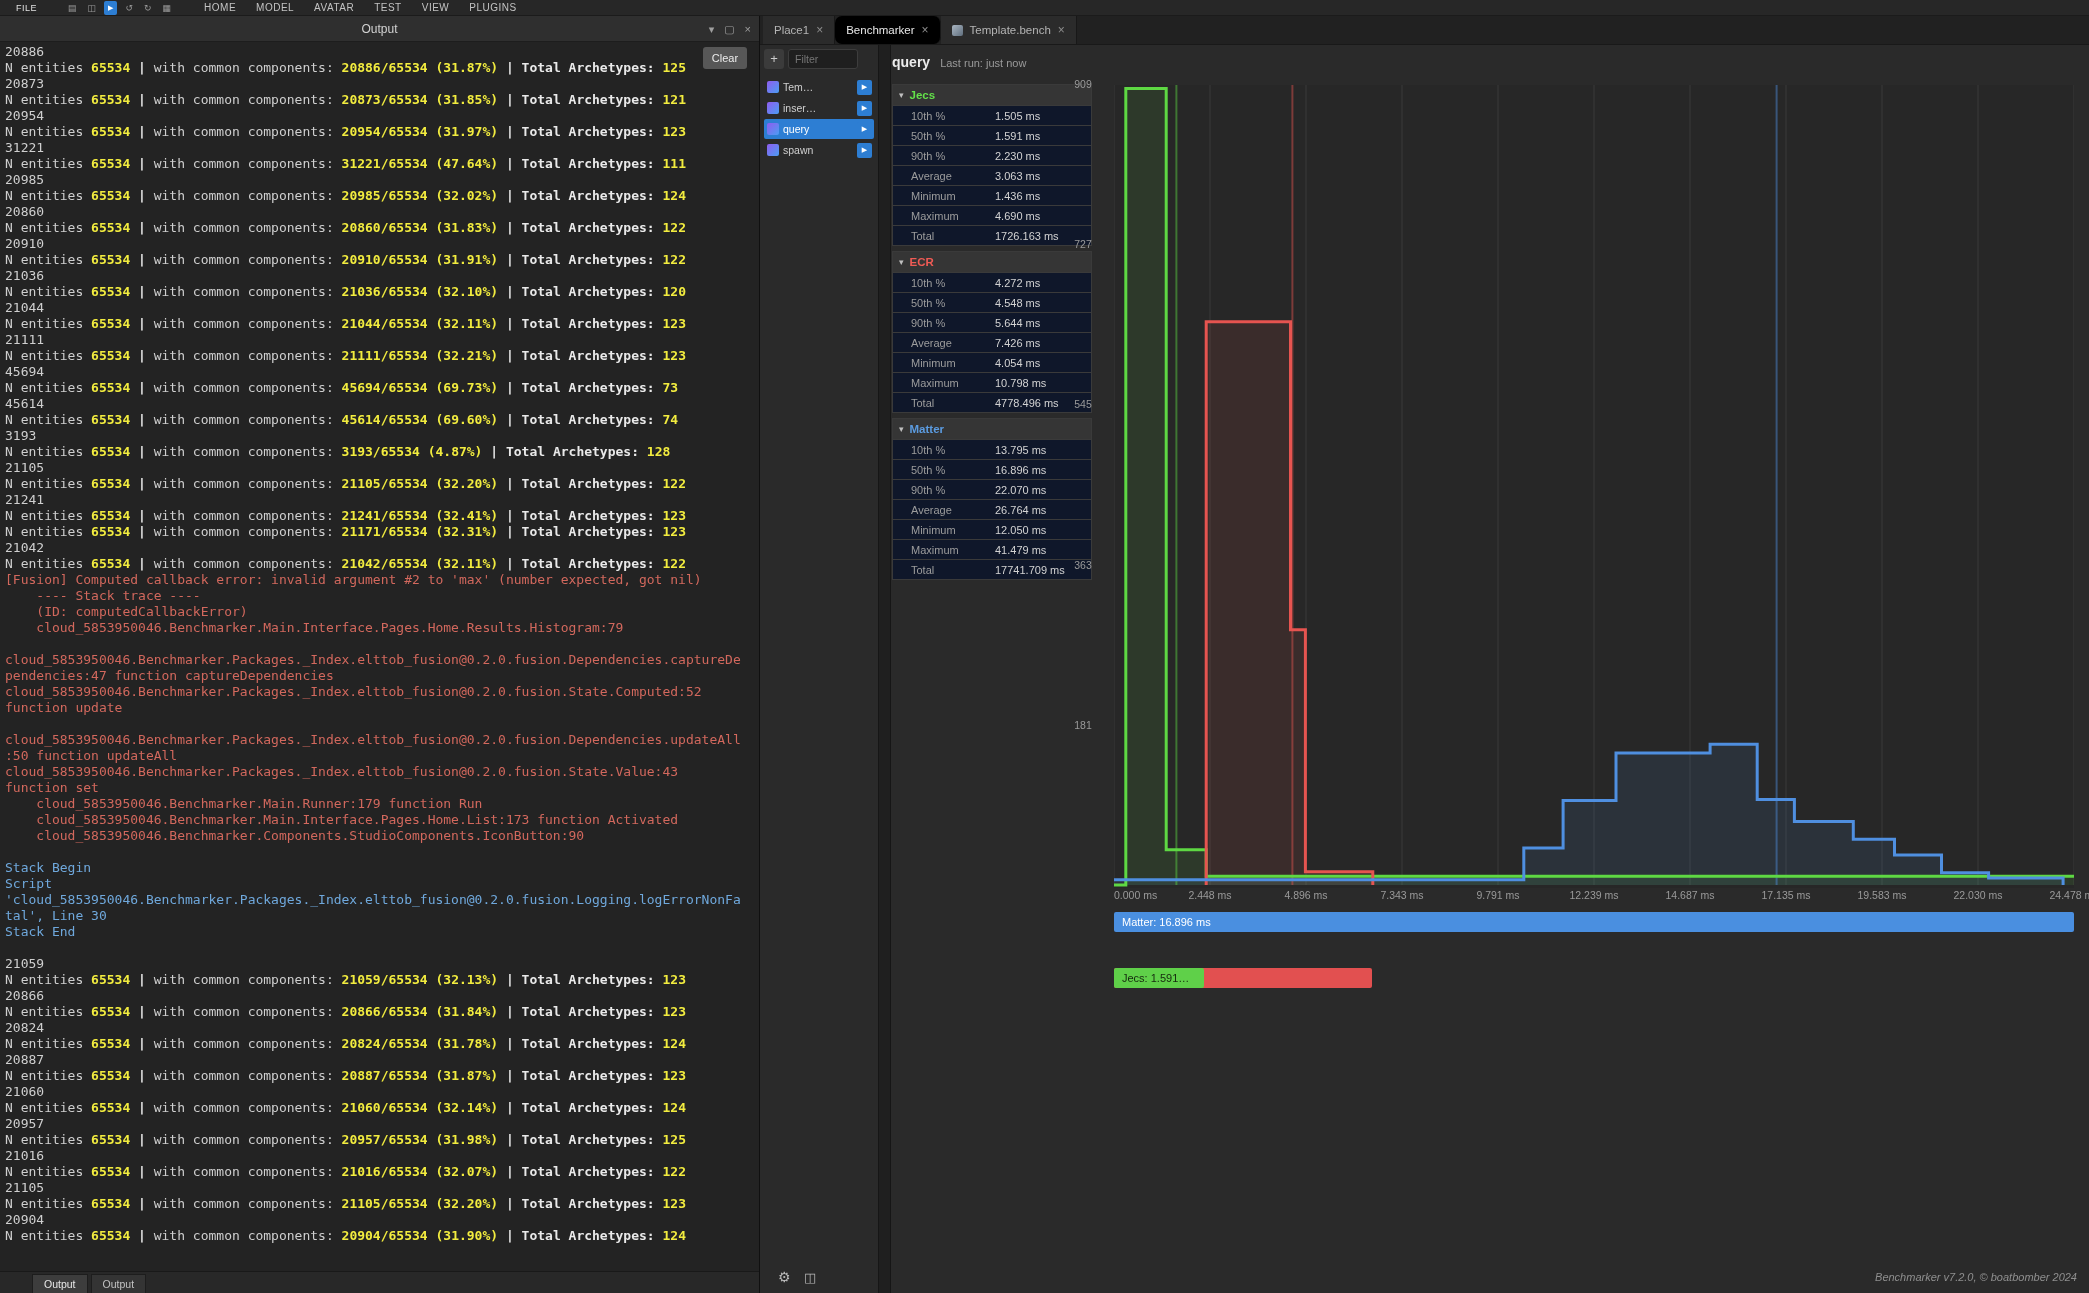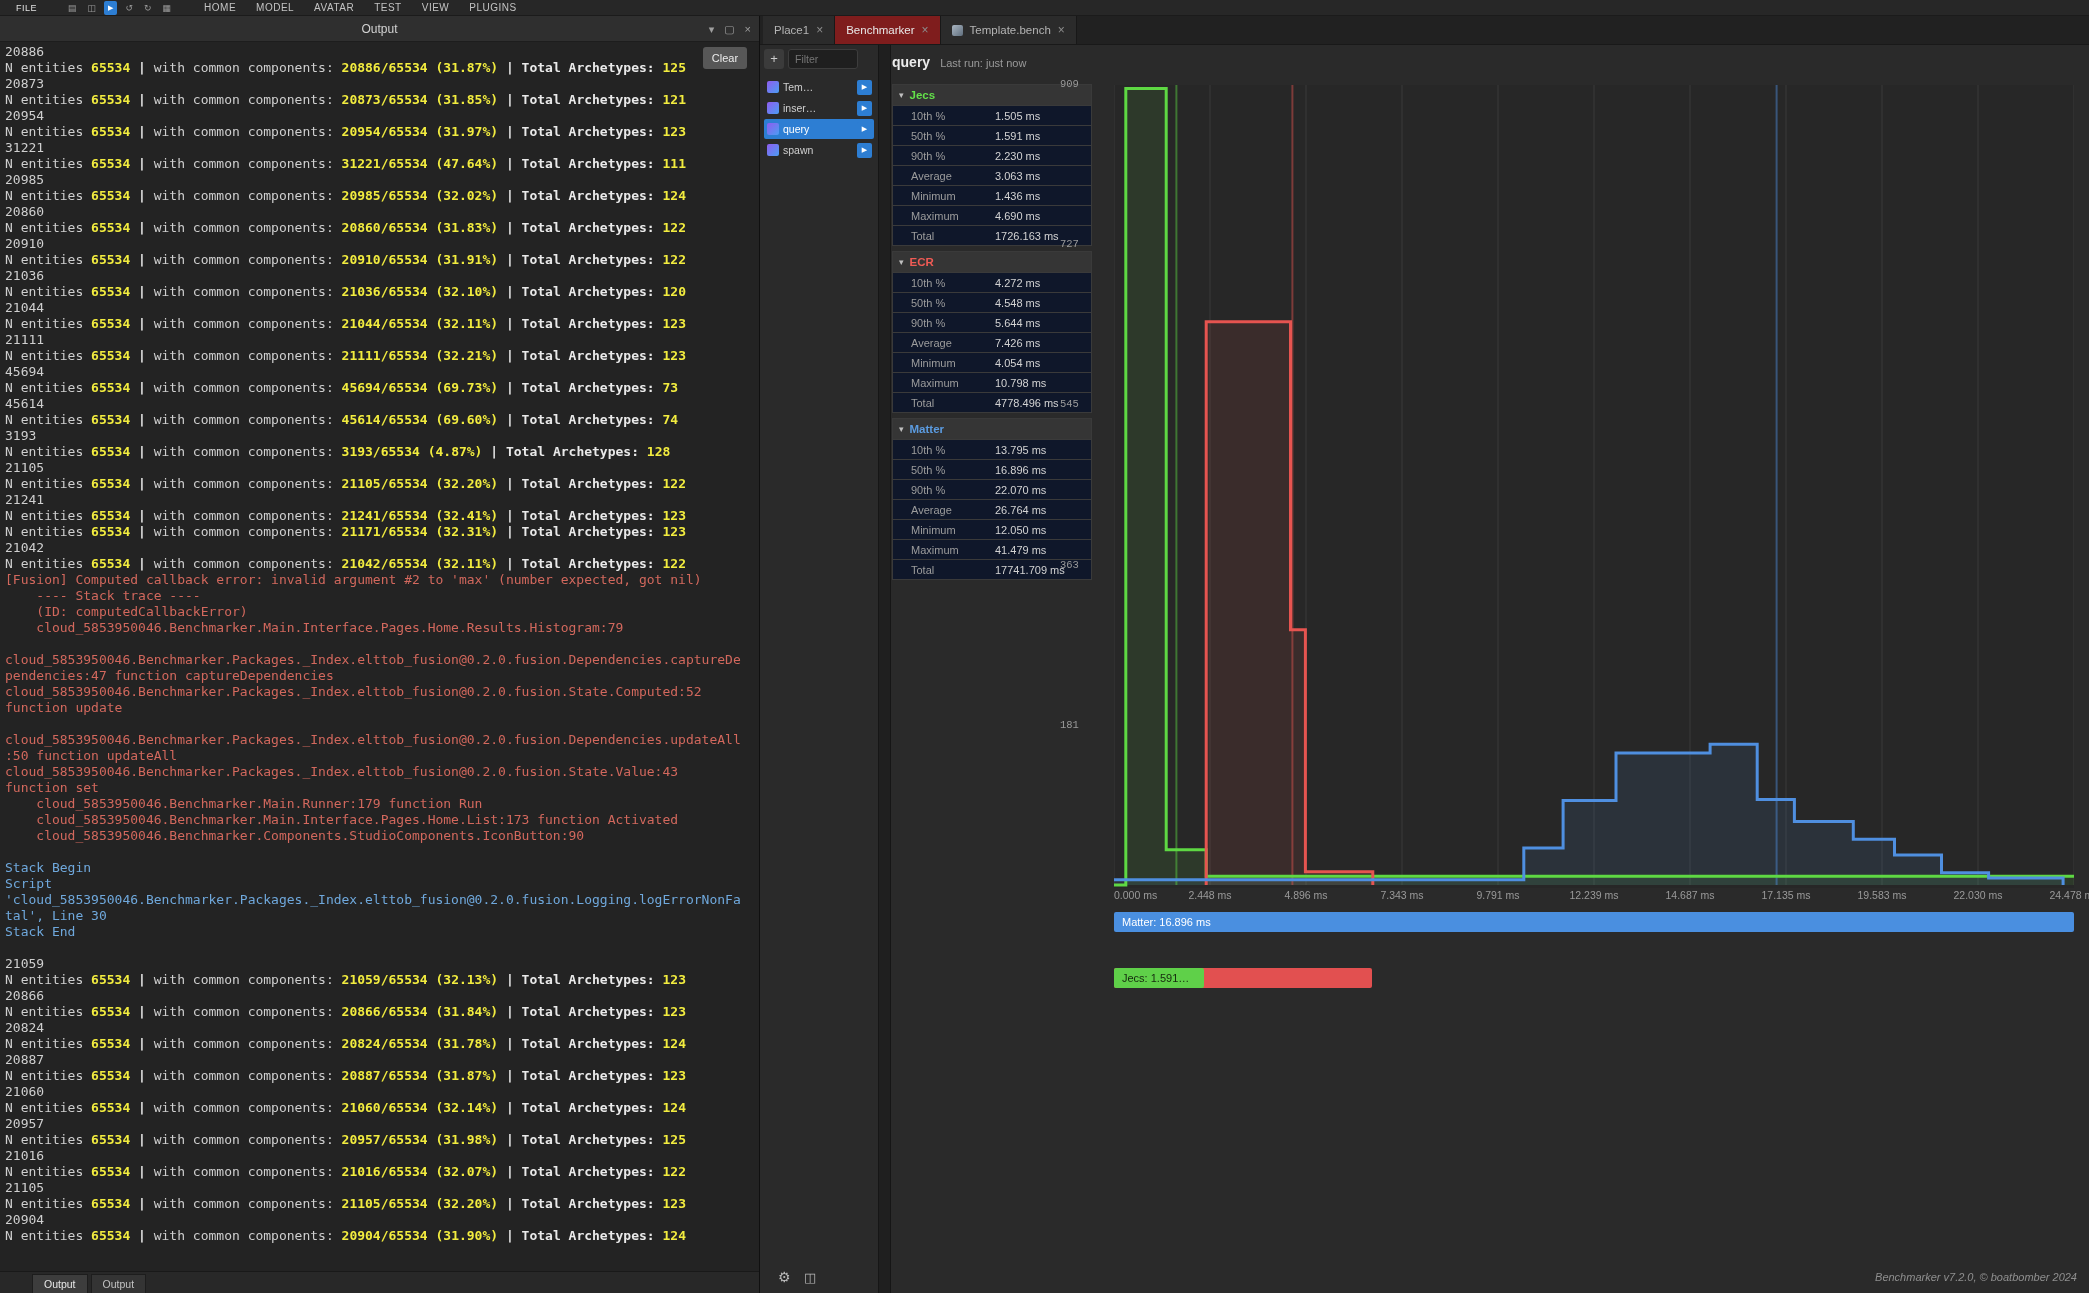--- a/index.html
+++ b/index.html
@@ -39,21 +39,21 @@
     border:1px solid #1d1d1d;border-bottom:none;}
   .output-tab.active{background:#3d3d3d;color:#e8e8e8;}
 
   
   #right-panel{position:absolute;left:760px;top:16px;width:1329px;height:1277px;background:#2a2a2a;
     overflow:hidden;}
   #doc-tabbar{position:absolute;top:0;left:0;right:0;height:29px;background:#212121;
     border-bottom:1px solid #191919;display:flex;padding-left:3px;}
   .doc-tab{display:flex;align-items:center;gap:7px;padding:0 11px;font-size:11.5px;color:#b4b4b4;
     background:#2b2b2b;border-right:1px solid #181818;cursor:default;}
-  .doc-tab.active{background:#7f1d1d;color:#e8e8e8;}
+  .doc-tab.active{background:#000000;color:#e8e8e8;border-radius:7px;}
   .doc-tab .close{color:#8d8d8d;font-size:12px;}
   .bench-file-icon{display:inline-block;width:11px;height:11px;border-radius:2px;
     background:linear-gradient(135deg,#aab6c2,#5f6e7d);}
 
   
   #bench-sidebar{position:absolute;left:4px;top:33px;width:110px;}
   #sidebar-top{display:flex;gap:4px;margin-bottom:8px;}
   #add-btn{width:20px;height:20px;background:#3b3b3b;color:#cccccc;border:none;border-radius:3px;
     font-size:13px;line-height:18px;cursor:pointer;}
   #filter-input{width:70px;height:20px;background:#1f1f1f;border:1px solid #3d3d3d;border-radius:3px;
@@ -80,21 +80,21 @@
   .stat-section{margin-bottom:5px;border:1px solid #3a3a3a;}
   .stat-head{height:20px;background:#353535;display:flex;align-items:center;gap:6px;padding-left:6px;cursor:pointer;}
   .stat-head .chev{font-size:9px;color:#c0c0c0;}
   .stat-head .sec-name{font-size:11.5px;font-weight:bold;}
   .stat-row{position:relative;height:20px;background:#0f172a;border-top:1px solid #3a3a3a;}
   .stat-row .stat-label{position:absolute;left:18px;top:4px;font-size:11px;color:#9c9c9c;}
   .stat-row .stat-value{position:absolute;left:102px;top:4px;font-size:11px;color:#d3d3d3;}
 
   
   #plot{position:absolute;left:354px;top:69px;background:#272727;}
-  .ylab{position:absolute;left:300px;width:46px;text-align:left;font-size:10.5px;color:#9a9a9a;font-family:Liberation Mono, monospace;}
+  .ylab{position:absolute;left:300px;width:46px;text-align:center;font-size:10.5px;color:#9a9a9a;}
   .xlab{position:absolute;top:873px;font-size:10.5px;color:#9a9a9a;white-space:nowrap;}
   .legend-bar{position:absolute;left:354px;height:20px;border-radius:2px;display:flex;
     align-items:center;padding-left:8px;font-size:11px;white-space:nowrap;overflow:hidden;}
 
   
   #bench-footer{position:absolute;left:0;right:0;bottom:4px;height:22px;}
   .footer-icon{position:absolute;font-size:14px;color:#b8b8b8;cursor:pointer;}
   #gear-icon{left:18px;top:2px;}
   #layout-icon{left:44px;top:3px;font-size:13px;}
   #version-text{position:absolute;right:12px;top:4px;font-size:11px;font-style:italic;color:#8f8f8f;}

